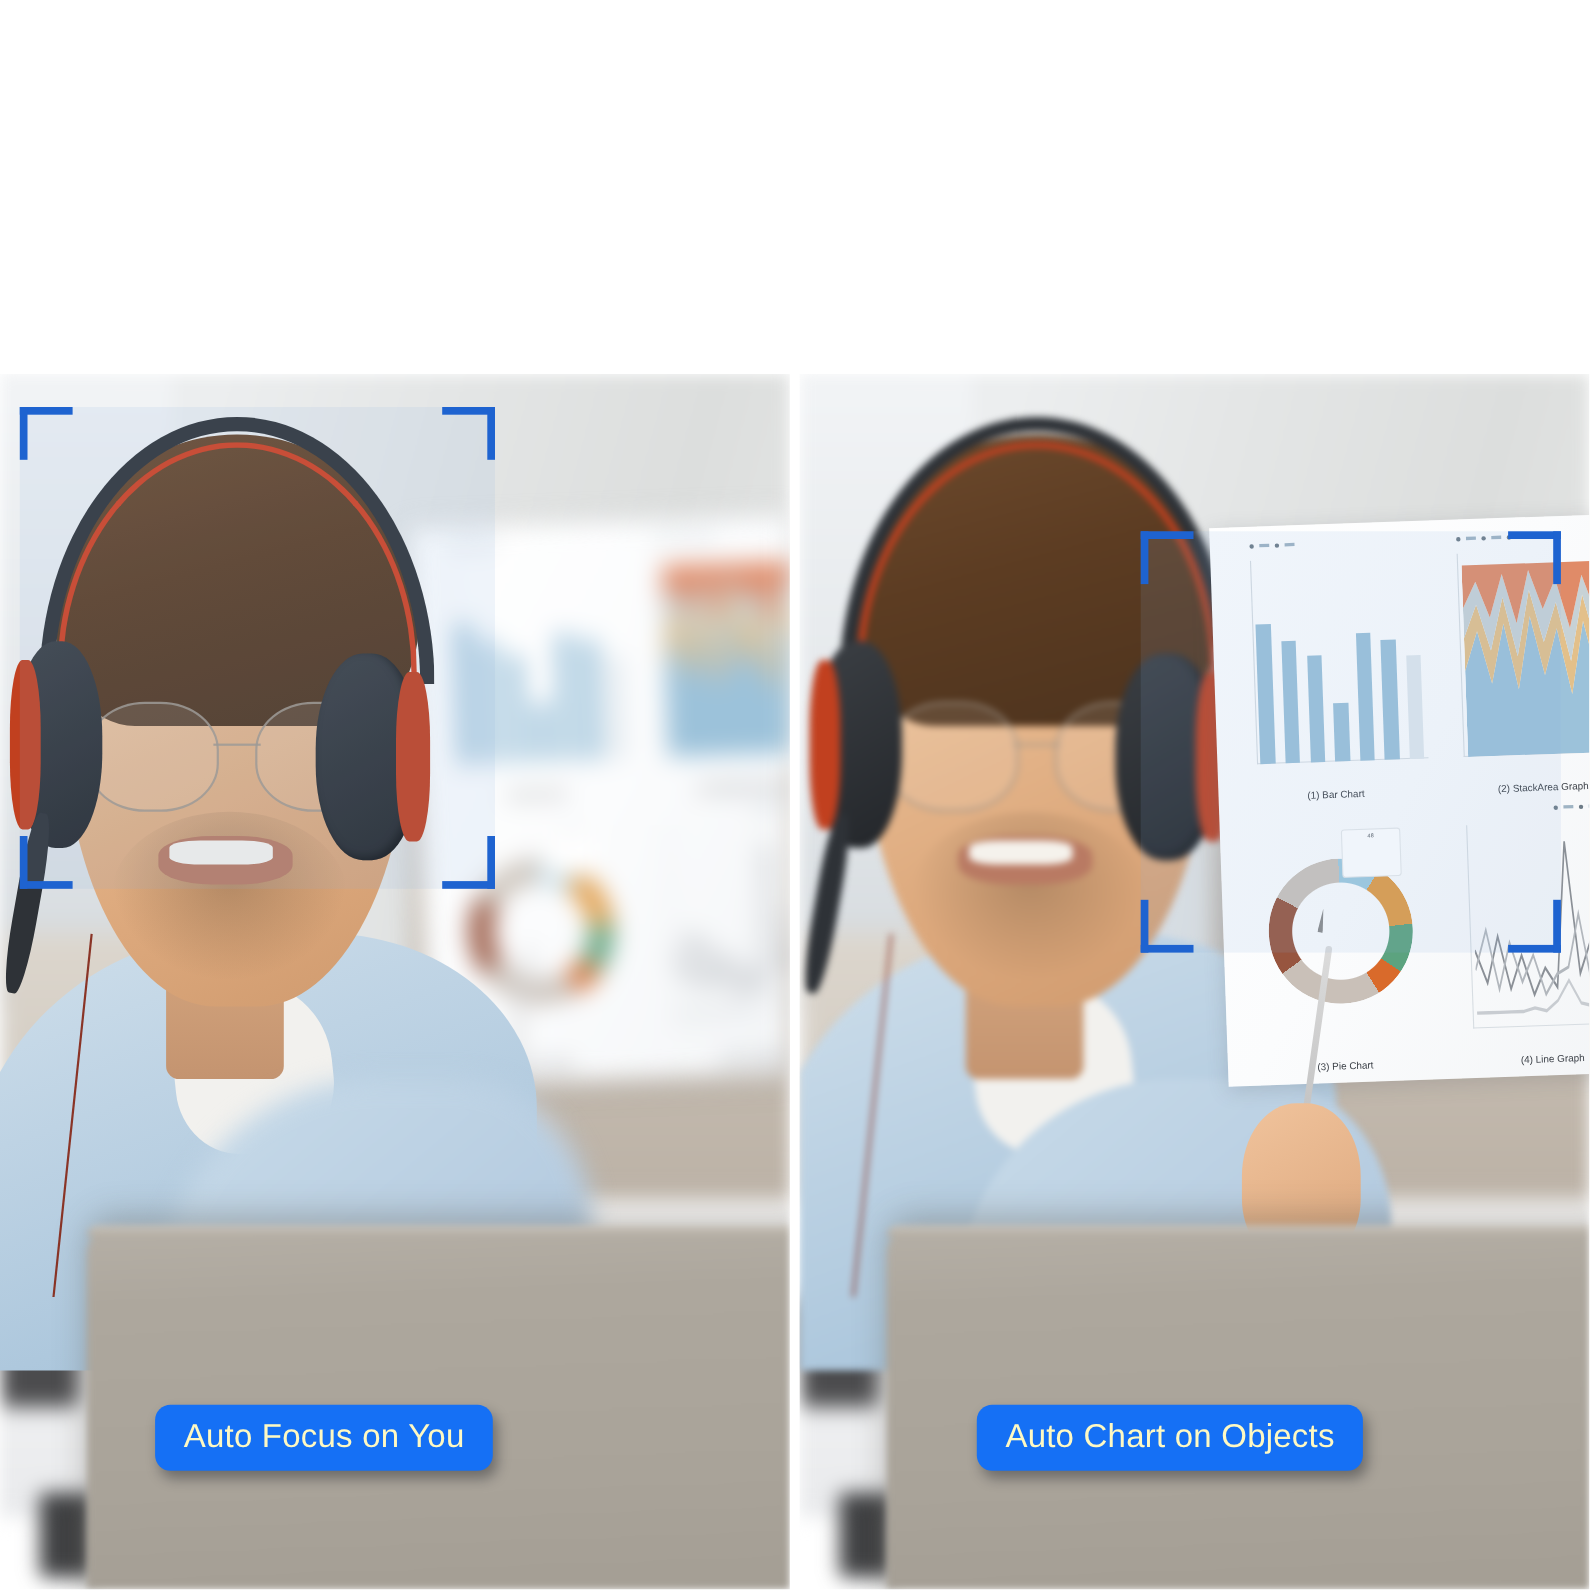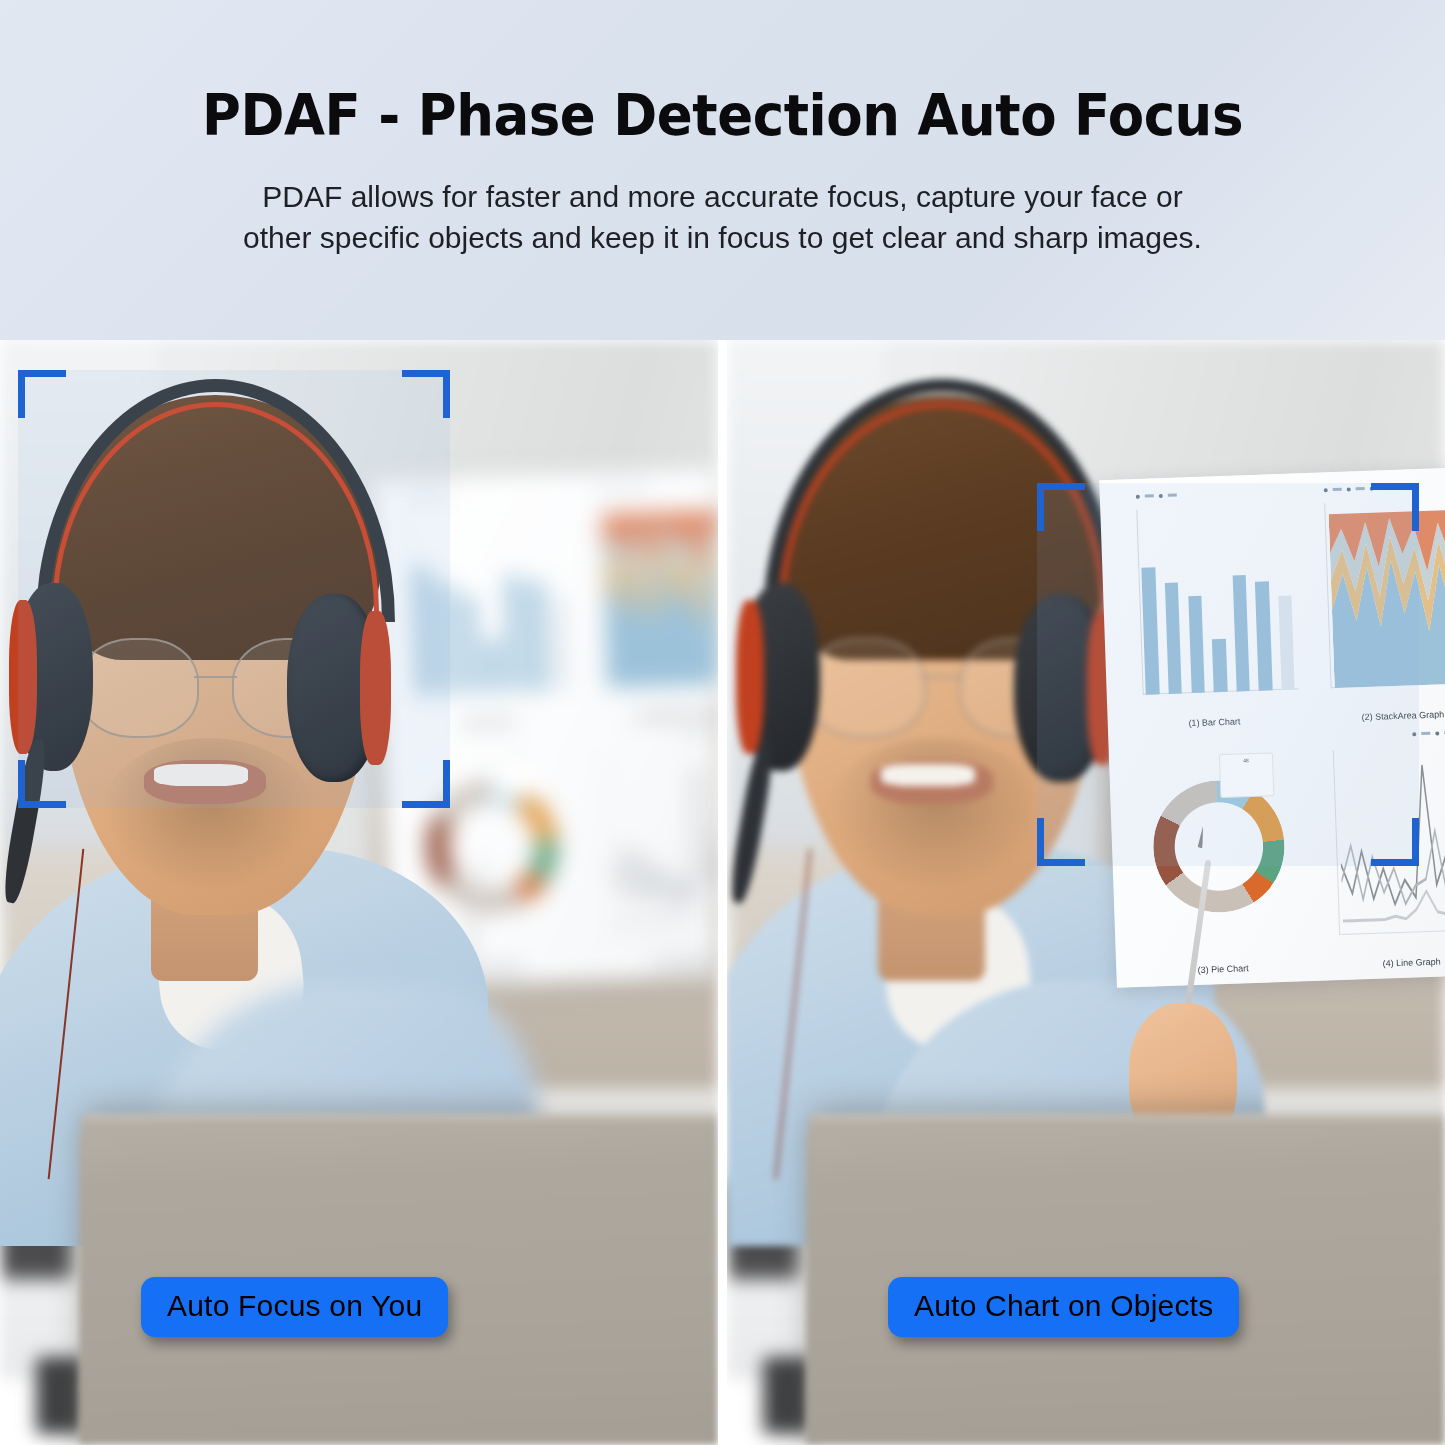--- a/index.html
+++ b/index.html
@@ -283,21 +283,21 @@
   .focus-corner { position:absolute; width:48px; height:48px; }
   .fc-tl { border-left:7px solid #1e63d0; border-top:7px solid #1e63d0; left:0; top:0; }
   .fc-tr { border-right:7px solid #1e63d0; border-top:7px solid #1e63d0; right:0; top:0; }
   .fc-bl { border-left:7px solid #1e63d0; border-bottom:7px solid #1e63d0; left:0; bottom:0; }
   .fc-br { border-right:7px solid #1e63d0; border-bottom:7px solid #1e63d0; right:0; bottom:0; }
   .focus-fill { position:absolute; inset:0; background:rgba(140,175,225,.13); }
 
   
   .badge {
     position:absolute; bottom:108px;
-    background:#1570f5; color:#000000;
+    background:#1570f5; color:#fef9c3;
     border-radius:14px;
     font-size:30px; font-weight:400;
     padding:12px 26px 14px 26px;
     white-space:nowrap;
     box-shadow:4px 7px 12px rgba(20,25,35,.40);
     letter-spacing:.2px;
   }
   .badge-left  { left:141px; }
   .badge-right { left:161px; }
 
@@ -305,27 +305,20 @@
   .blur-strong { filter:blur(11px); }
   .blur-mid    { filter:blur(7px); }
   .blur-soft   { filter:blur(3.5px); }
   .sharp       { filter:none; }
 </style>
 </head>
 <body>
 
 <div class="page">
 
-  <div class="header">
-    <div class="header-title">PDAF - Phase Detection Auto Focus</div>
-    <div class="header-sub">
-      <span class="line">PDAF allows for faster and more accurate focus, capture your face or</span>
-      <span class="line">other specific objects and keep it in focus to get clear and sharp images.</span>
-    </div>
-  </div>
 
   <div class="panes">
 
     <div class="pane pane-left">
 
       <div class="scene blur-mid">
         <div class="bg-wall"></div>
         <div class="bg-window"></div>
         <div class="bg-sofa"></div>
         <div class="bg-sofa2"></div>

